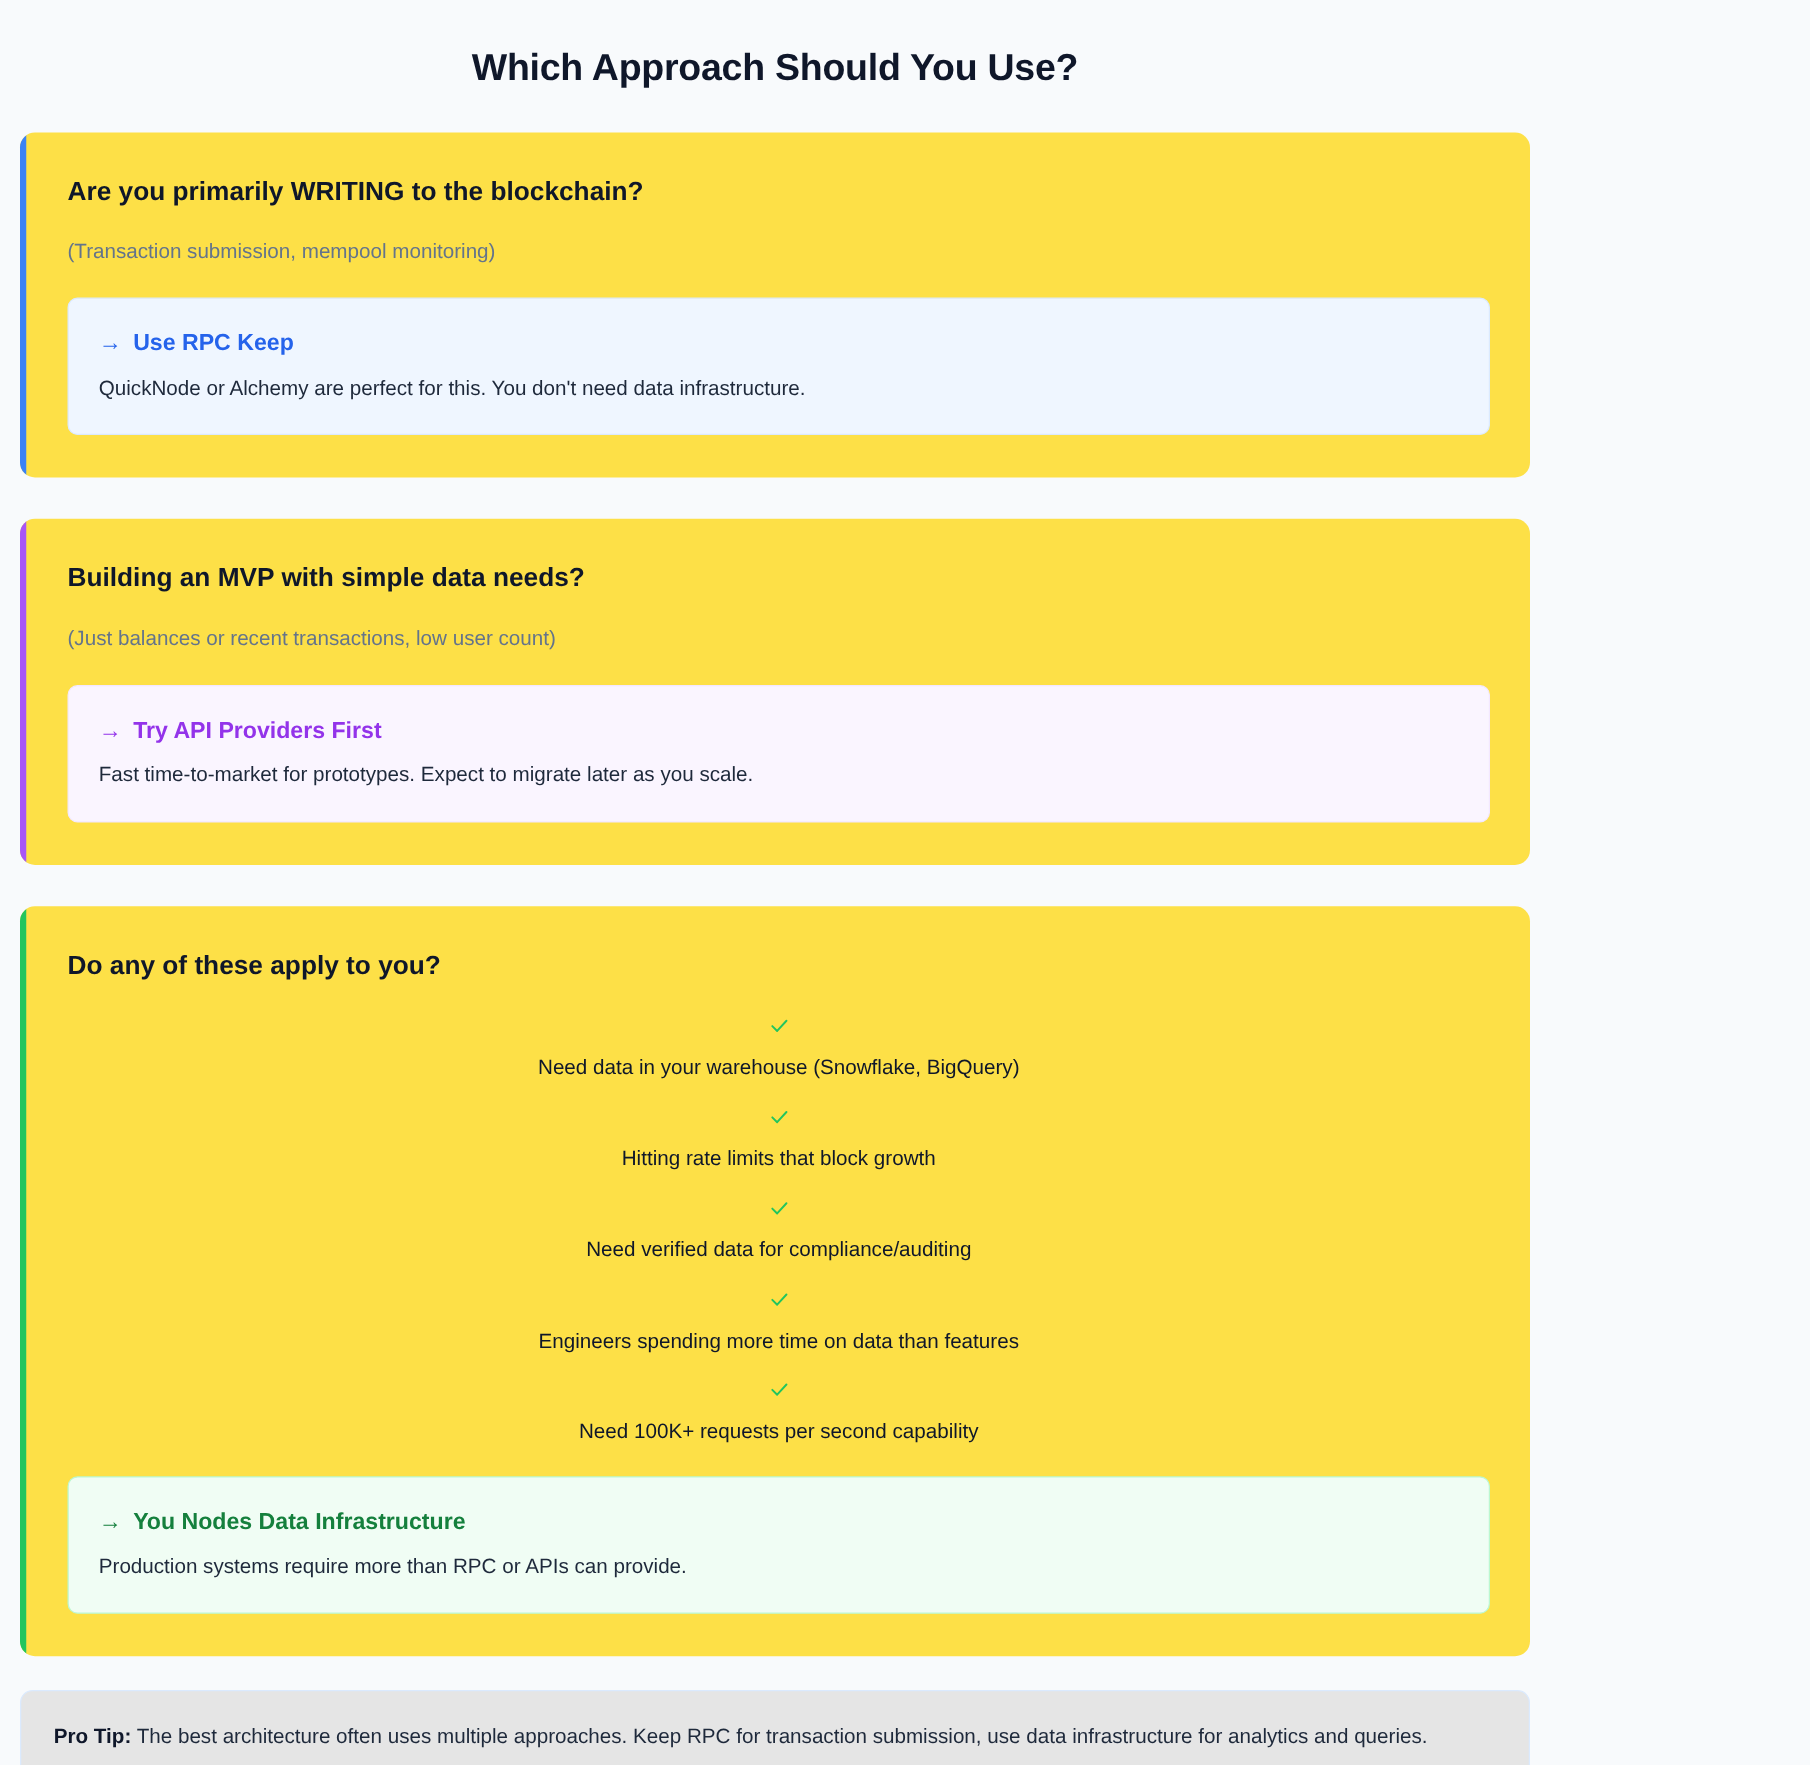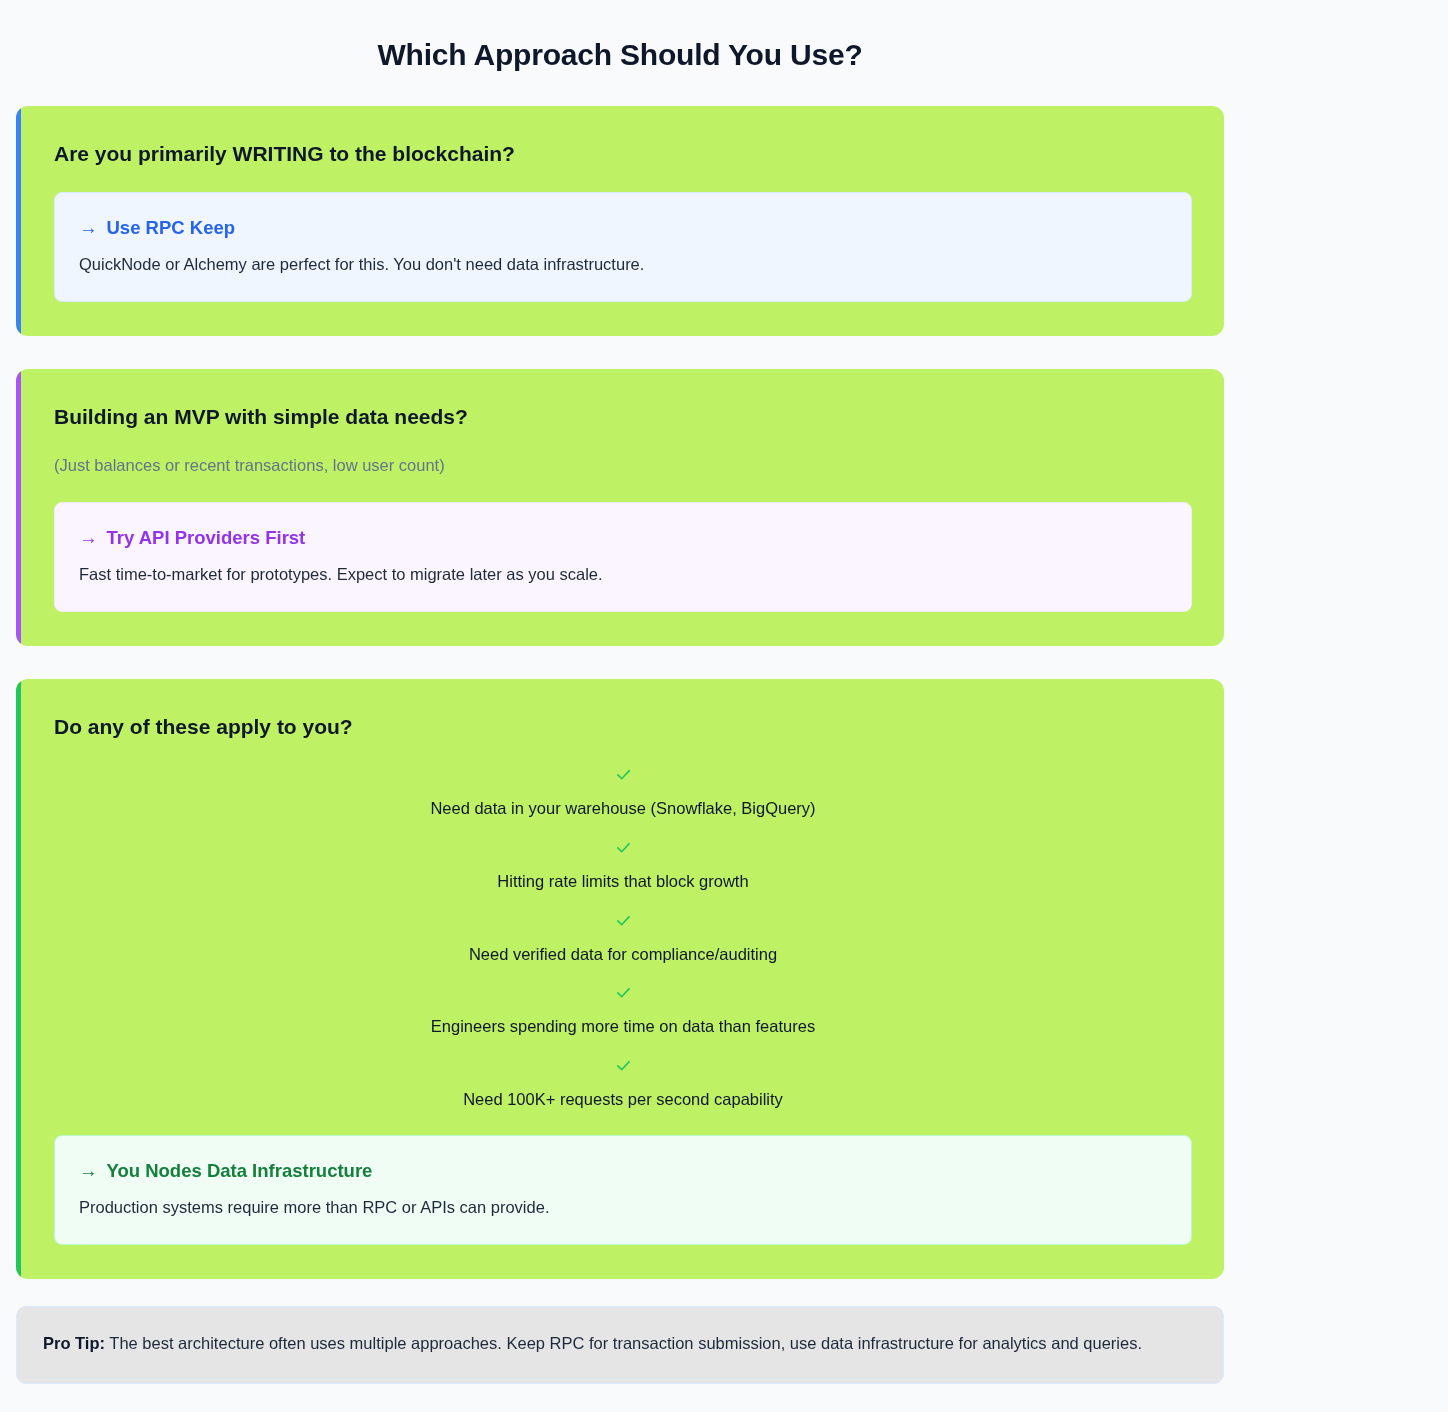--- a/index.html
+++ b/index.html
@@ -34,21 +34,21 @@
 
   
   .cards {
     display: flex;
     flex-direction: column;
     gap: 33px;
   }
 
   .card {
     position: relative;
-    background: #bef264;
+    background: #fde047;
     border-radius: 12px;
     padding: 34px 32px 34px 38px;
     overflow: hidden;
   }
   .card-accent {
     position: absolute;
     left: 0;
     top: 0;
     bottom: 0;
     width: 5px;
@@ -156,20 +156,21 @@
 
 <div class="page">
 
   <h1 class="page-title">Which Approach Should You Use?</h1>
 
   <div class="cards">
 
     <section class="card">
       <span class="card-accent" style="background:#3b82f6"></span>
       <h2 class="card-title">Are you primarily WRITING to the blockchain?</h2>
+      <p class="card-subtitle">(Transaction submission, mempool monitoring)</p>
       <div class="callout blue">
         <p class="callout-heading">
           <span class="callout-arrow">→</span>
           <span>Use RPC Keep</span>
         </p>
         <p class="callout-body">QuickNode or Alchemy are perfect for this. You don't need data infrastructure.</p>
       </div>
     </section>
 
     <section class="card">

